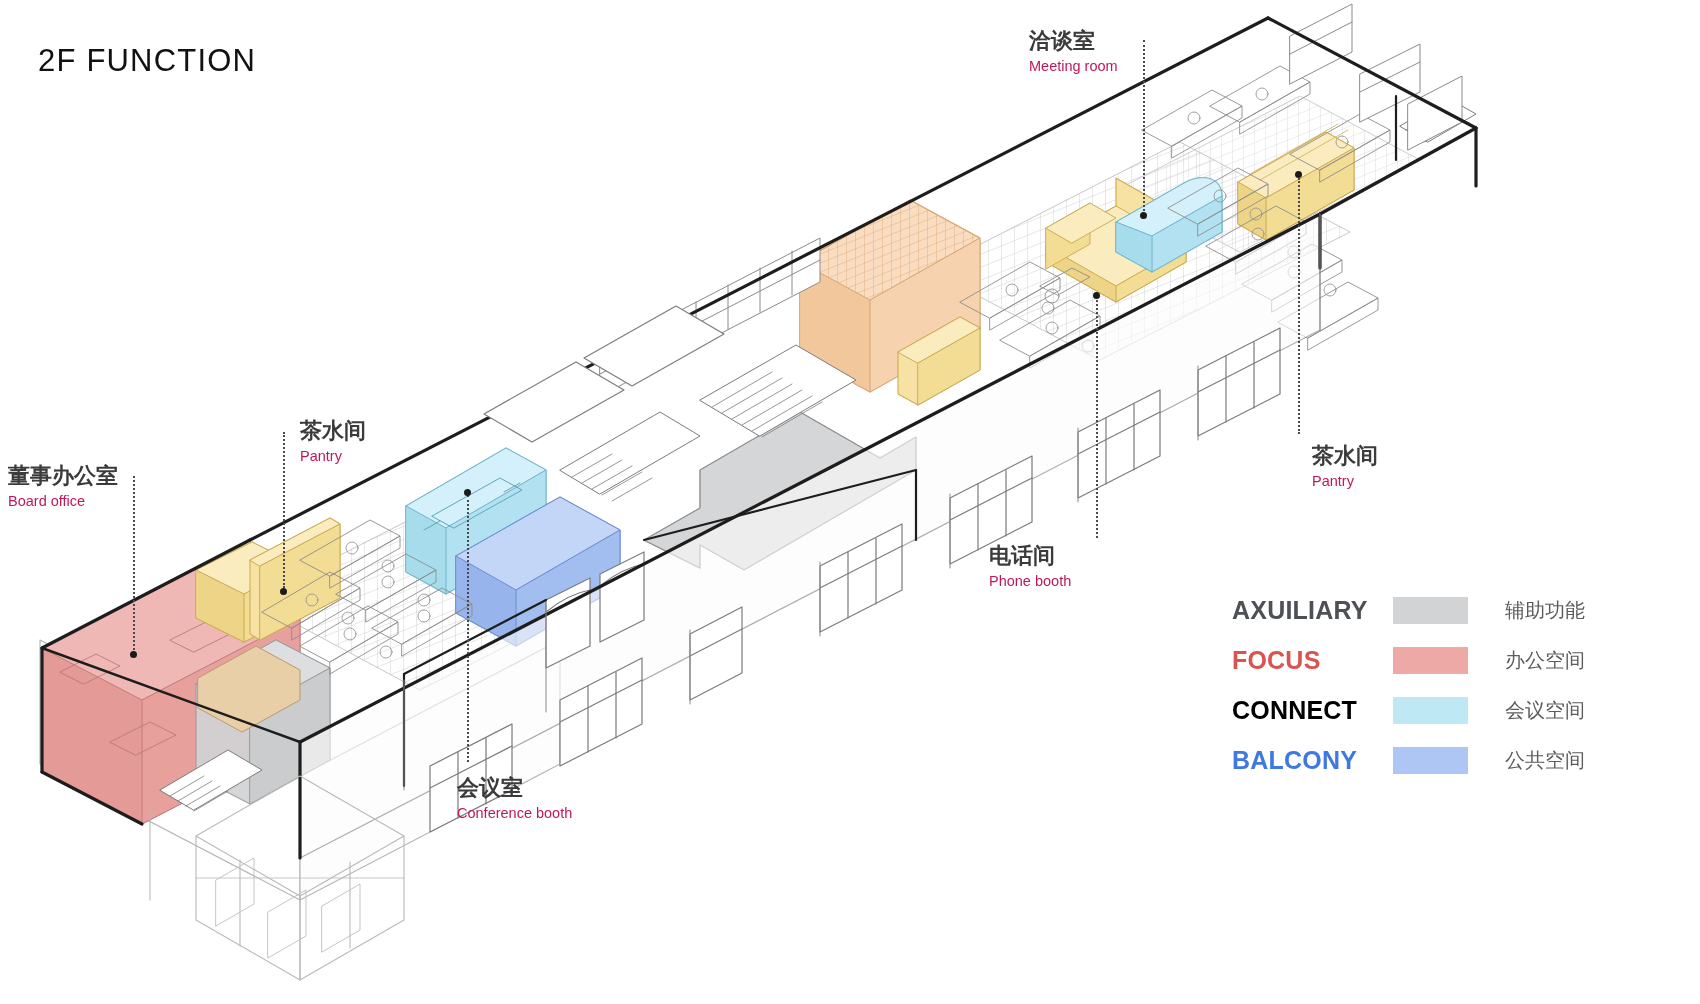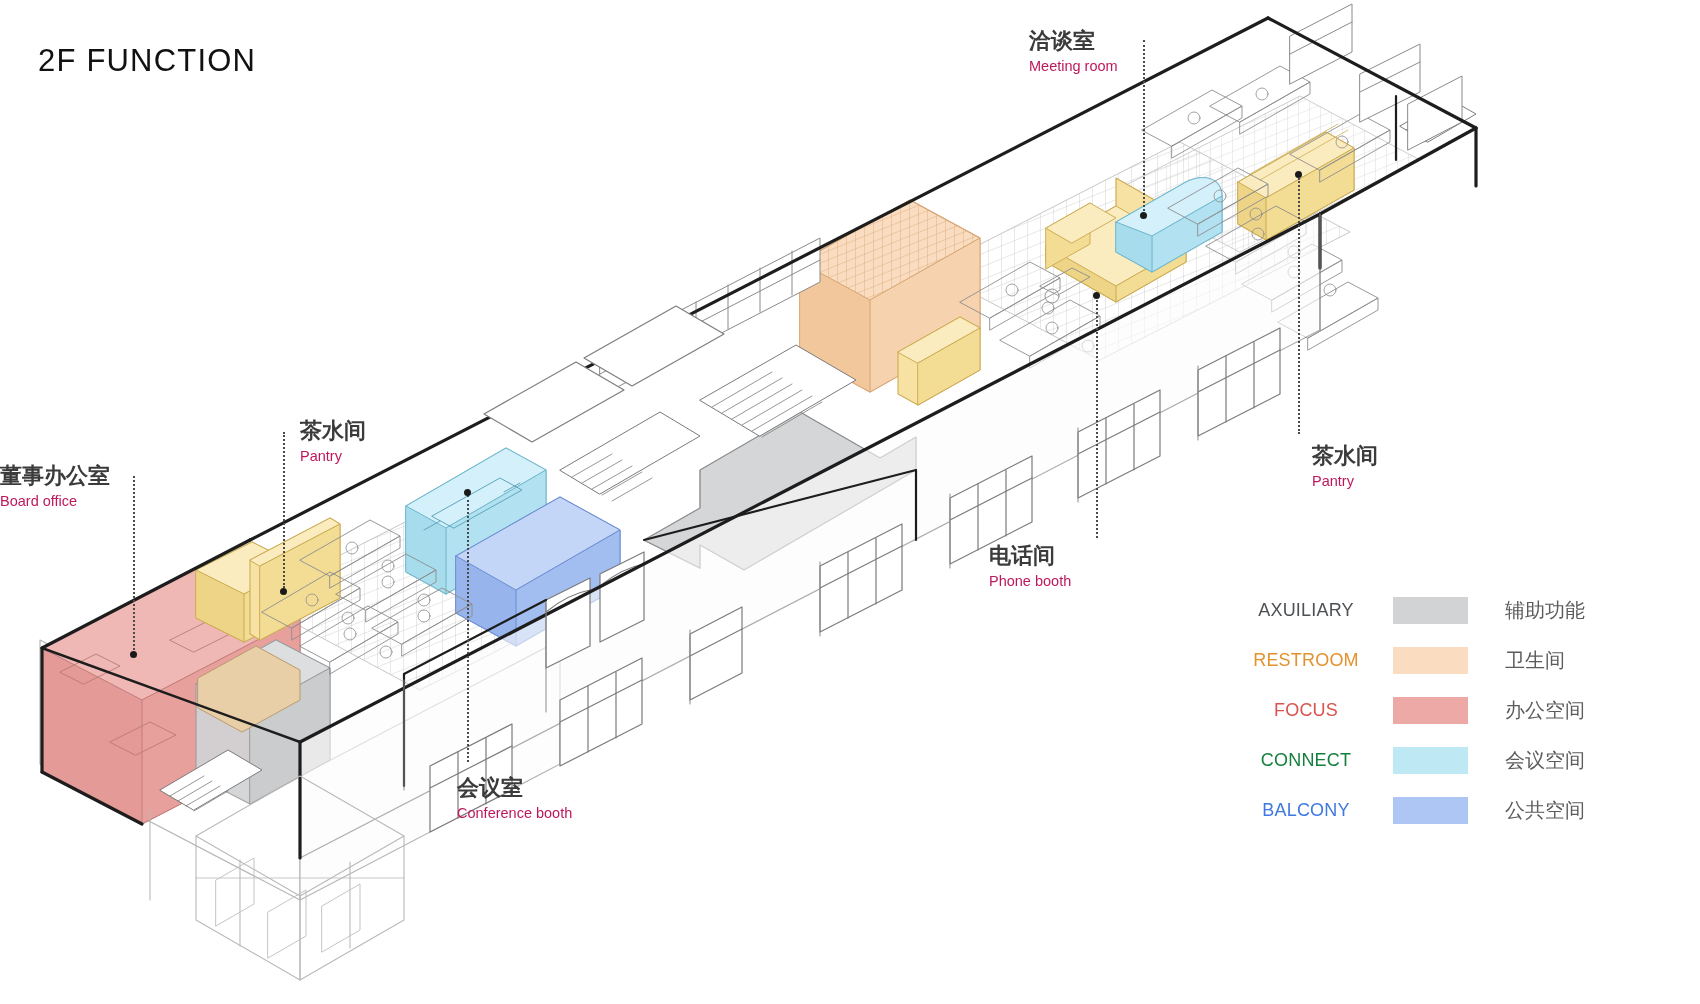--- a/index.html
+++ b/index.html
@@ -46,22 +46,22 @@
   
   #legend{
     position:absolute;left:1232px;top:585px;
     width:340px;
   }
   .legend-row{
     display:flex;align-items:center;
     height:50px;
   }
   .legend-label{
-    flex:0 0 148px;text-align:center;
-    font-size:18px;font-weight:normal;letter-spacing:.2px;
+    flex:0 0 148px;text-align:left;
+    font-size:25px;font-weight:bold;letter-spacing:.2px;
     white-space:nowrap;
   }
   .legend-swatch{
     width:75px;height:27px;margin-left:13px;margin-right:13px;
     flex:0 0 75px;
   }
   .legend-cn{
     font-size:20px;color:#5c5c5c;font-weight:400;white-space:nowrap;margin-left:24px;
   }
 </style>
@@ -452,21 +452,21 @@
       <g fill="#ffffff" stroke="#7d7d7d" stroke-width="1.2">
         <path d="M484 414 L576 362 L624 390 L532 442 Z"></path>
         <path d="M584 358 L676 306 L724 334 L632 386 Z"></path>
       </g>
 
     </g>
   </svg>
 
   <div class="leader v" style="left:133px;top:476px;height:174px;"></div>
   <div class="leader-dot" style="left:130px;top:651px;"></div>
-  <div class="callout" style="left:0;top:463px;">
+  <div class="callout" style="left:8px;top:463px;">
     <div class="cn">董事办公室</div>
     <div class="en">Board office</div>
   </div>
 
   <div class="leader v" style="left:283px;top:432px;height:156px;"></div>
   <div class="leader-dot" style="left:280px;top:588px;"></div>
   <div class="callout" style="left:300px;top:418px;">
     <div class="cn">茶水间</div>
     <div class="en">Pantry</div>
   </div>
@@ -500,35 +500,30 @@
   </div>
 
   <div id="legend">
 
     <div class="legend-row">
       <div class="legend-label" style="color:#4d5156;">AXUILIARY</div>
       <div class="legend-swatch" style="background:#d2d3d5;"></div>
       <div class="legend-cn">辅助功能</div>
     </div>
 
-    <div class="legend-row">
-      <div class="legend-label" style="color:#e3922f;">RESTROOM</div>
-      <div class="legend-swatch" style="background:#fadcc0;"></div>
-      <div class="legend-cn">卫生间</div>
-    </div>
 
     <div class="legend-row">
       <div class="legend-label" style="color:#d9534f;">FOCUS</div>
       <div class="legend-swatch" style="background:#eca9a6;"></div>
       <div class="legend-cn">办公空间</div>
     </div>
 
 
     <div class="legend-row">
-      <div class="legend-label" style="color:#15803d;">CONNECT</div>
+      <div class="legend-label" style="color:#000000;">CONNECT</div>
       <div class="legend-swatch" style="background:#bfe8f5;"></div>
       <div class="legend-cn">会议空间</div>
     </div>
 
     <div class="legend-row">
       <div class="legend-label" style="color:#3f78e0;">BALCONY</div>
       <div class="legend-swatch" style="background:#aec6f3;"></div>
       <div class="legend-cn">公共空间</div>
     </div>
 

